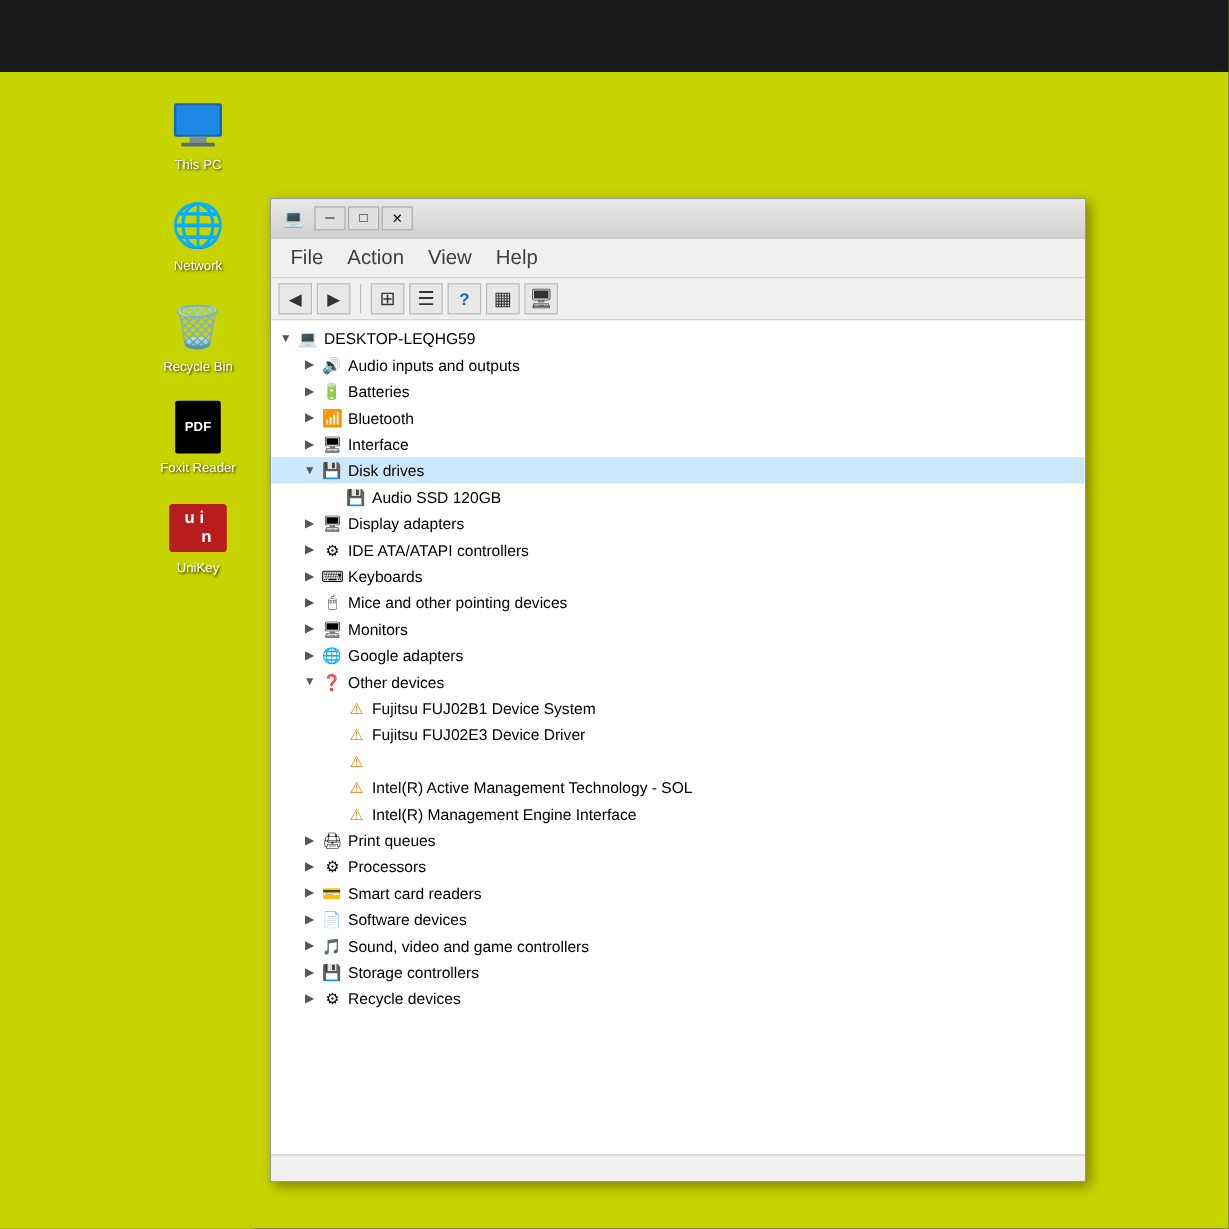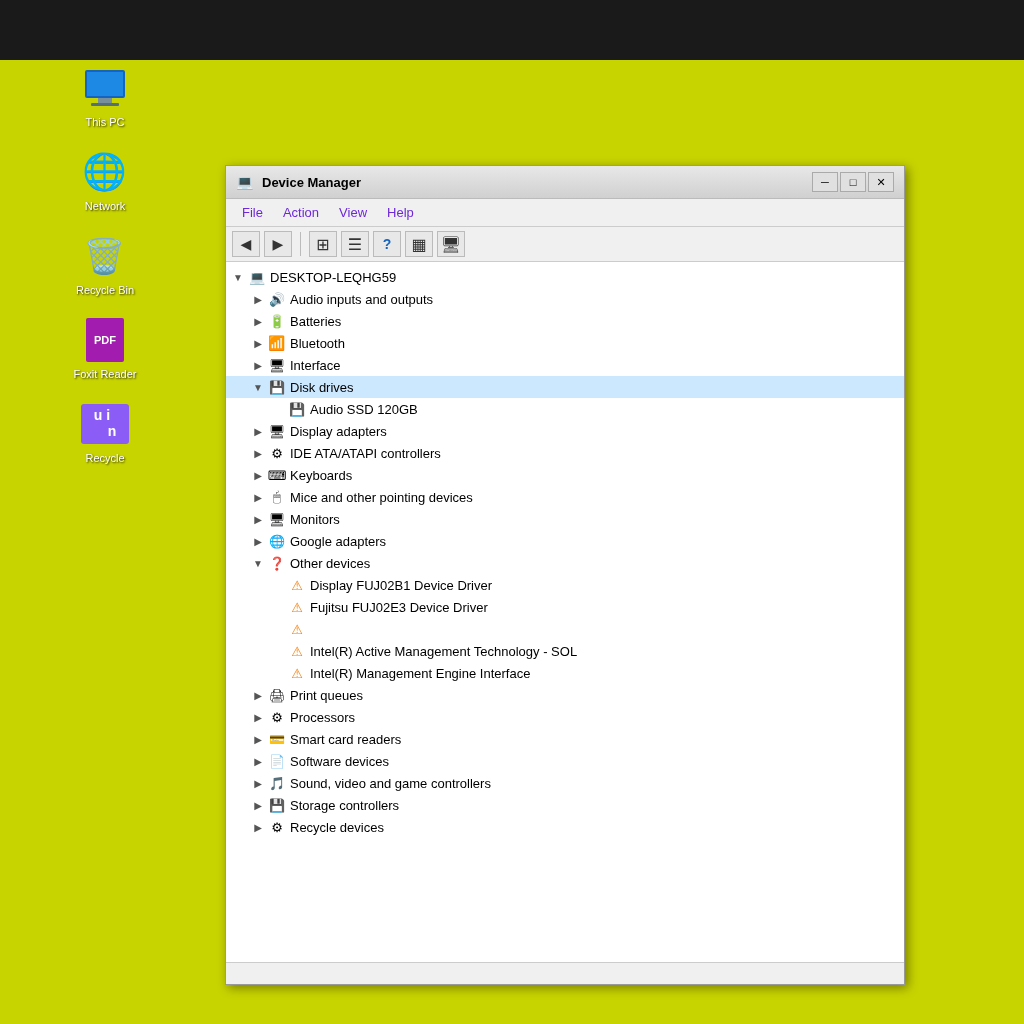--- a/index.html
+++ b/index.html
@@ -34,22 +34,22 @@
     
     .desktop-icons {
       position: absolute;
       top: 60px;
       left: 0;
       width: 210px;
       height: 964px;
       background: #c8d400;
       display: flex;
       flex-direction: column;
-      align-items: center;
-      padding-top: 4px;
+      align-items: flex-end;
+      padding-top: 20px;
       gap: 10px;
     }
 
     .desktop-icon {
       display: flex;
       flex-direction: column;
       align-items: center;
       width: 90px;
       margin-bottom: 10px;
       cursor: pointer;
@@ -131,23 +131,23 @@
     .menubar {
       background: #f0f0f0;
       padding: 3px 8px;
       display: flex;
       gap: 4px;
       border-bottom: 1px solid #ccc;
     }
 
     .menu-item {
       padding: 3px 8px;
-      font-size: 13px;
+      font-size: 17px;
       cursor: pointer;
-      color: #6d28d9;
+      color: #404040;
     }
 
     
     .toolbar {
       background: #f0f0f0;
       padding: 4px 6px;
       display: flex;
       align-items: center;
       gap: 4px;
       border-bottom: 1px solid #ccc;
@@ -232,35 +232,35 @@
       background: #f0f0f0;
       padding: 3px 8px;
       font-size: 11px;
       color: #444;
       border-top: 1px solid #ccc;
       min-height: 22px;
     }
 
     
     .icon-pdf {
-      background: #a21caf;
+      background: #000000;
       color: white;
       font-size: 11px;
       font-weight: bold;
       width: 38px;
       height: 44px;
       display: flex;
       align-items: center;
       justify-content: center;
       border-radius: 2px;
     }
 
     
     .icon-unikey {
-      background: #8b5cf6;
+      background: #b91c1c;
       color: white;
       font-size: 14px;
       font-weight: bold;
       width: 60px;
       height: 40px;
       display: flex;
       align-items: center;
       justify-content: center;
       border-radius: 3px;
     }
@@ -332,31 +332,30 @@
     <div class="icon-img" style="display:flex;align-items:center;justify-content:center;">
       <div class="icon-pdf">PDF</div>
     </div>
     <span class="icon-label">Foxit Reader</span>
   </div>
 
   <div class="desktop-icon">
     <div class="icon-img" style="display:flex;align-items:center;justify-content:center;">
       <div class="icon-unikey">u i<br>　n</div>
     </div>
-    <span class="icon-label">Recycle</span>
+    <span class="icon-label">UniKey</span>
   </div>
 
 
 </div>
 
 <div class="window">
 
   <div class="window-titlebar">
     <span class="window-title-icon">💻</span>
-    <span class="window-title-text">Device Manager</span>
     <div class="window-controls">
       <div class="win-btn">─</div>
       <div class="win-btn">□</div>
       <div class="win-btn">✕</div>
     </div>
   </div>
 
   <div class="menubar">
     <span class="menu-item">File</span>
     <span class="menu-item">Action</span>
@@ -457,21 +456,21 @@
 
     <div class="tree-item indent-1">
       <span class="tree-expander">▼</span>
       <span class="tree-icon" style="color:#666;">❓</span>
       <span class="tree-label">Other devices</span>
     </div>
 
     <div class="tree-item indent-2">
       <span class="tree-expander" style="width:16px;"></span>
       <span class="tree-icon warn-icon">⚠</span>
-      <span class="tree-label">Display FUJ02B1 Device Driver</span>
+      <span class="tree-label">Fujitsu FUJ02B1 Device System</span>
     </div>
 
     <div class="tree-item indent-2">
       <span class="tree-expander" style="width:16px;"></span>
       <span class="tree-icon warn-icon">⚠</span>
       <span class="tree-label">Fujitsu FUJ02E3 Device Driver</span>
     </div>
 
     <div class="tree-item indent-2">
       <span class="tree-expander" style="width:16px;"></span>

